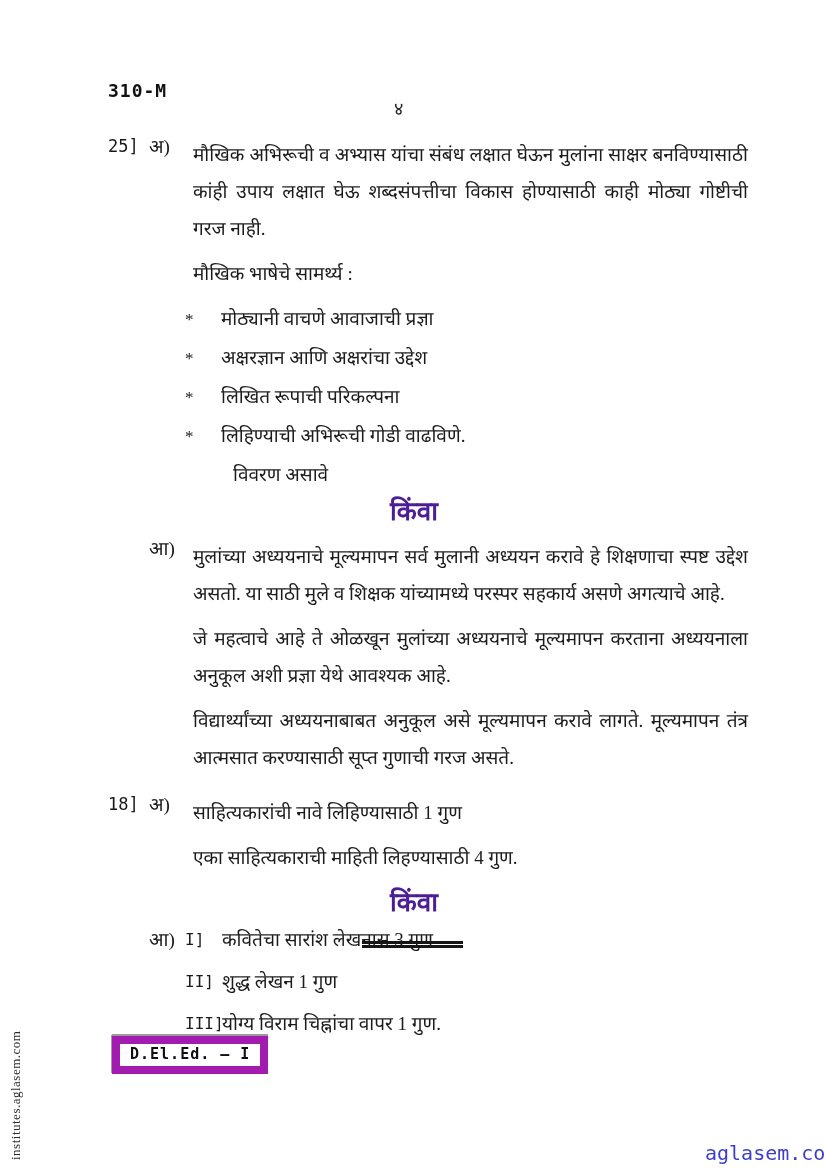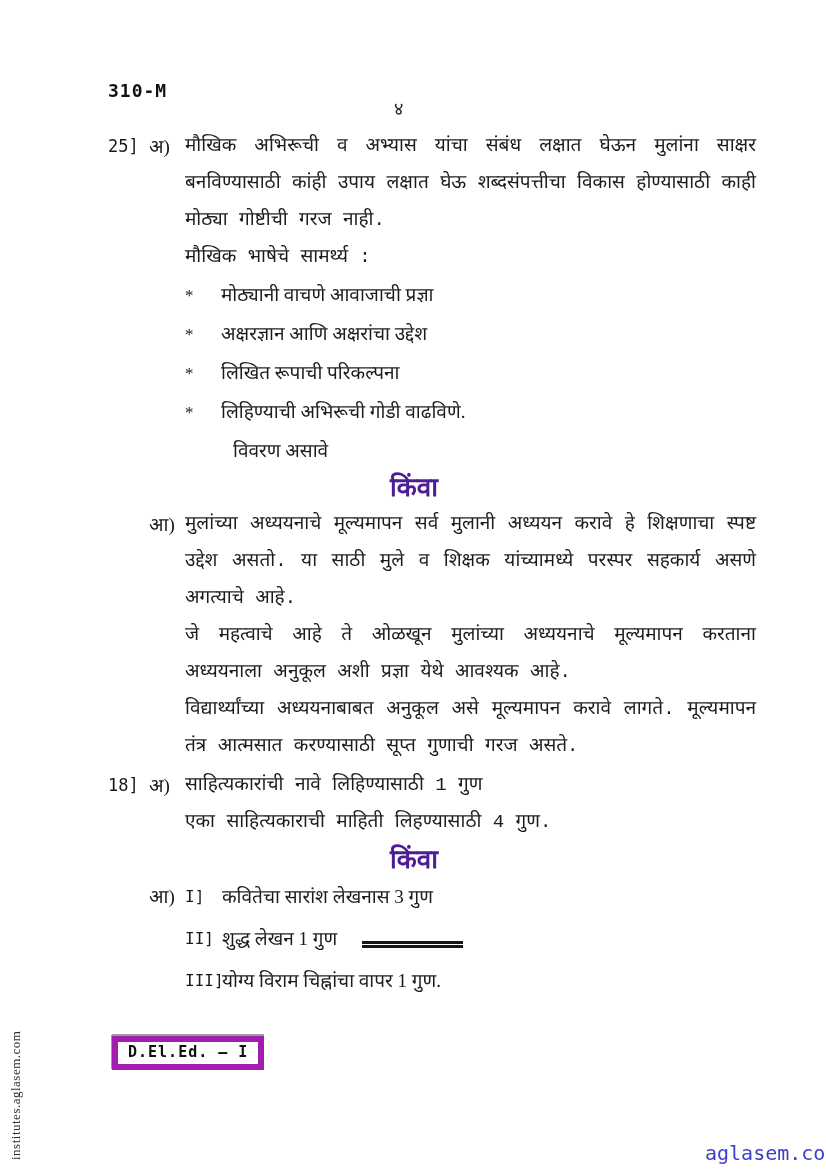--- a/index.html
+++ b/index.html
@@ -52,21 +52,21 @@
     color: #171717;
   }
   .qlabel {
     width: 36px;
     flex: 0 0 36px;
     font-size: 19px;
     line-height: 37px;
     color: #171717;
   }
   .qbody { flex: 1 1 auto; min-width: 0; }
-  .qbody p { margin: 0; text-align: justify; font-family: Liberation Mono, monospace; }
+  .qbody p { margin: 8px; text-align: justify; }
   .qbody p.lastline { text-align: left; }
 
   .bullet-row { display: flex; }
   .bullet-star {
     width: 36px;
     flex: 0 0 36px;
     font-size: 17px;
     line-height: 39px;
   }
   .bullet-text { flex: 1 1 auto; }
@@ -102,21 +102,21 @@
     border-top: 3px solid #161616;
     border-bottom: 3px solid #161616;
   }
 
   
   .footer-box {
     position: absolute;
     left: 112px;
     top: 1036px;
     padding: 0 10px 1px 10px;
-    border: 6px solid #a21caf;
+    border: 8px solid #a21caf;
     box-shadow: 0 -2px 0 #9c9c9c, -1px -1px 0 #9c9c9c;
     font-family: "DejaVu Sans Mono", monospace;
     font-weight: bold;
     font-size: 15px;
     line-height: 21px;
     letter-spacing: 1px;
     color: #101010;
     background: #fff;
   }
 

